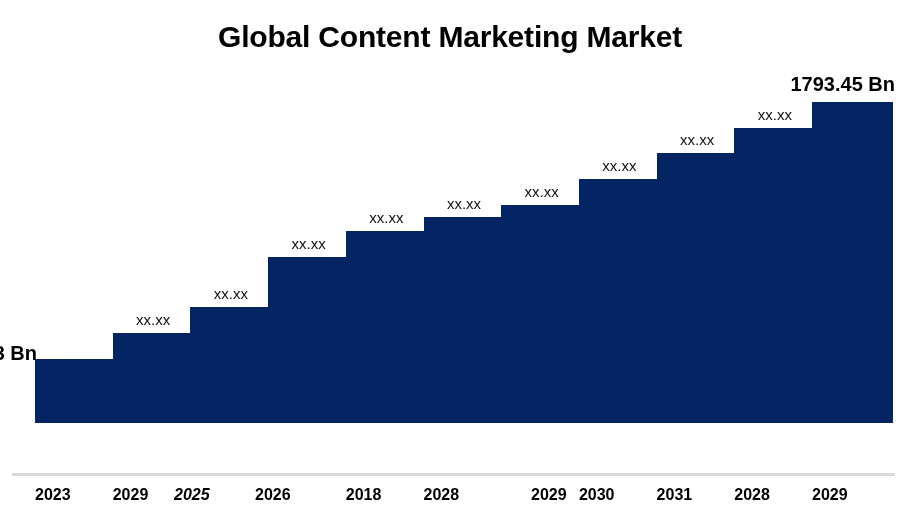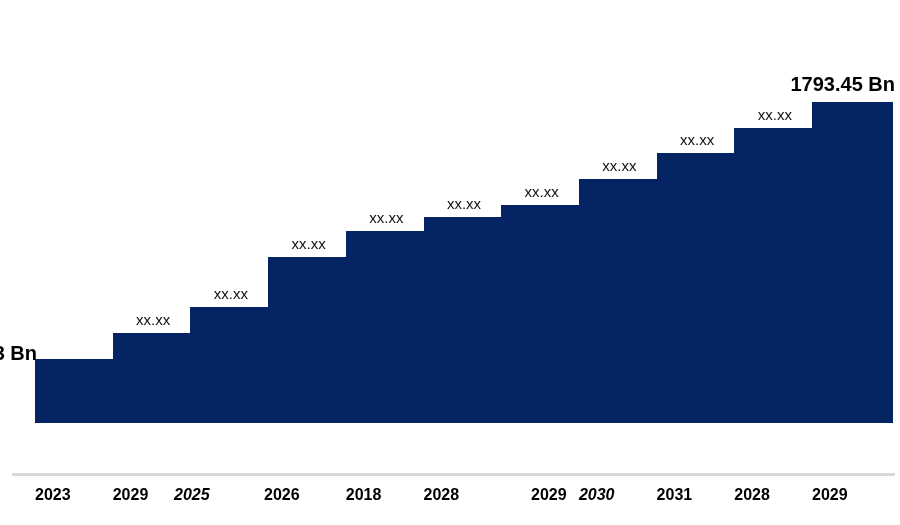--- a/index.html
+++ b/index.html
@@ -88,20 +88,21 @@
     font-weight: bold;
     color: #000000;
     white-space: nowrap;
   }
 </style>
 </head>
 <body>
 
 <div id="chart-root">
 
+  <div id="chart-title">Global Content Marketing Market</div>
 
   <div id="plot-area">
       <div class="bar-group" style="left: 35px; width: 53px; height: 64px;">
         <div class="bar" style="height: 64px; background: rgb(4, 36, 100);"></div>
         <div class="bar-label emphasis first-value" style="bottom: 60px;">525.53 Bn</div>
       </div>
       <div class="bar-group" style="left: 112.7px; width: 53px; height: 90px;">
         <div class="bar" style="height: 90px; background: rgb(4, 36, 100);"></div>
         <div class="bar-label" style="bottom: 96px;">xx.xx</div>
       </div>
@@ -141,21 +142,21 @@
         <div class="bar" style="height: 321px; background: rgb(4, 36, 100);"></div>
         <div class="bar-label emphasis last-value" style="bottom: 329px;">1793.45 Bn</div>
       </div>
     </div>
 
   <div id="axis-line"></div>
 
 <div class="tick-label" style="left: 35px; width: 53px;">2023</div>
     <div class="tick-label" style="left: 112.7px; width: 53px;">2029</div>
     <div class="tick-label" style="left: 174px; width: 53px; font-style: italic;">2025</div>
-    <div class="tick-label" style="left: 264px; width: 53px;">2026</div>
+    <div class="tick-label" style="left: 255px; width: 53px;">2026</div>
     <div class="tick-label" style="left: 345.8px; width: 53px;">2018</div>
     <div class="tick-label" style="left: 423.5px; width: 53px;">2028</div>
     <div class="tick-label" style="left: 531px; width: 53px;">2029</div>
-    <div class="tick-label" style="left: 578.9px; width: 53px; font-style: italic;">2030</div>
+    <div class="tick-label" style="left: 578.9px; width: 53px;">2030</div>
     <div class="tick-label" style="left: 656.6px; width: 53px;">2031</div>
     <div class="tick-label" style="left: 734.3px; width: 53px;">2028</div>
     <div class="tick-label" style="left: 812px; width: 53px;">2029</div>
   </div>
 
 </body></html>

